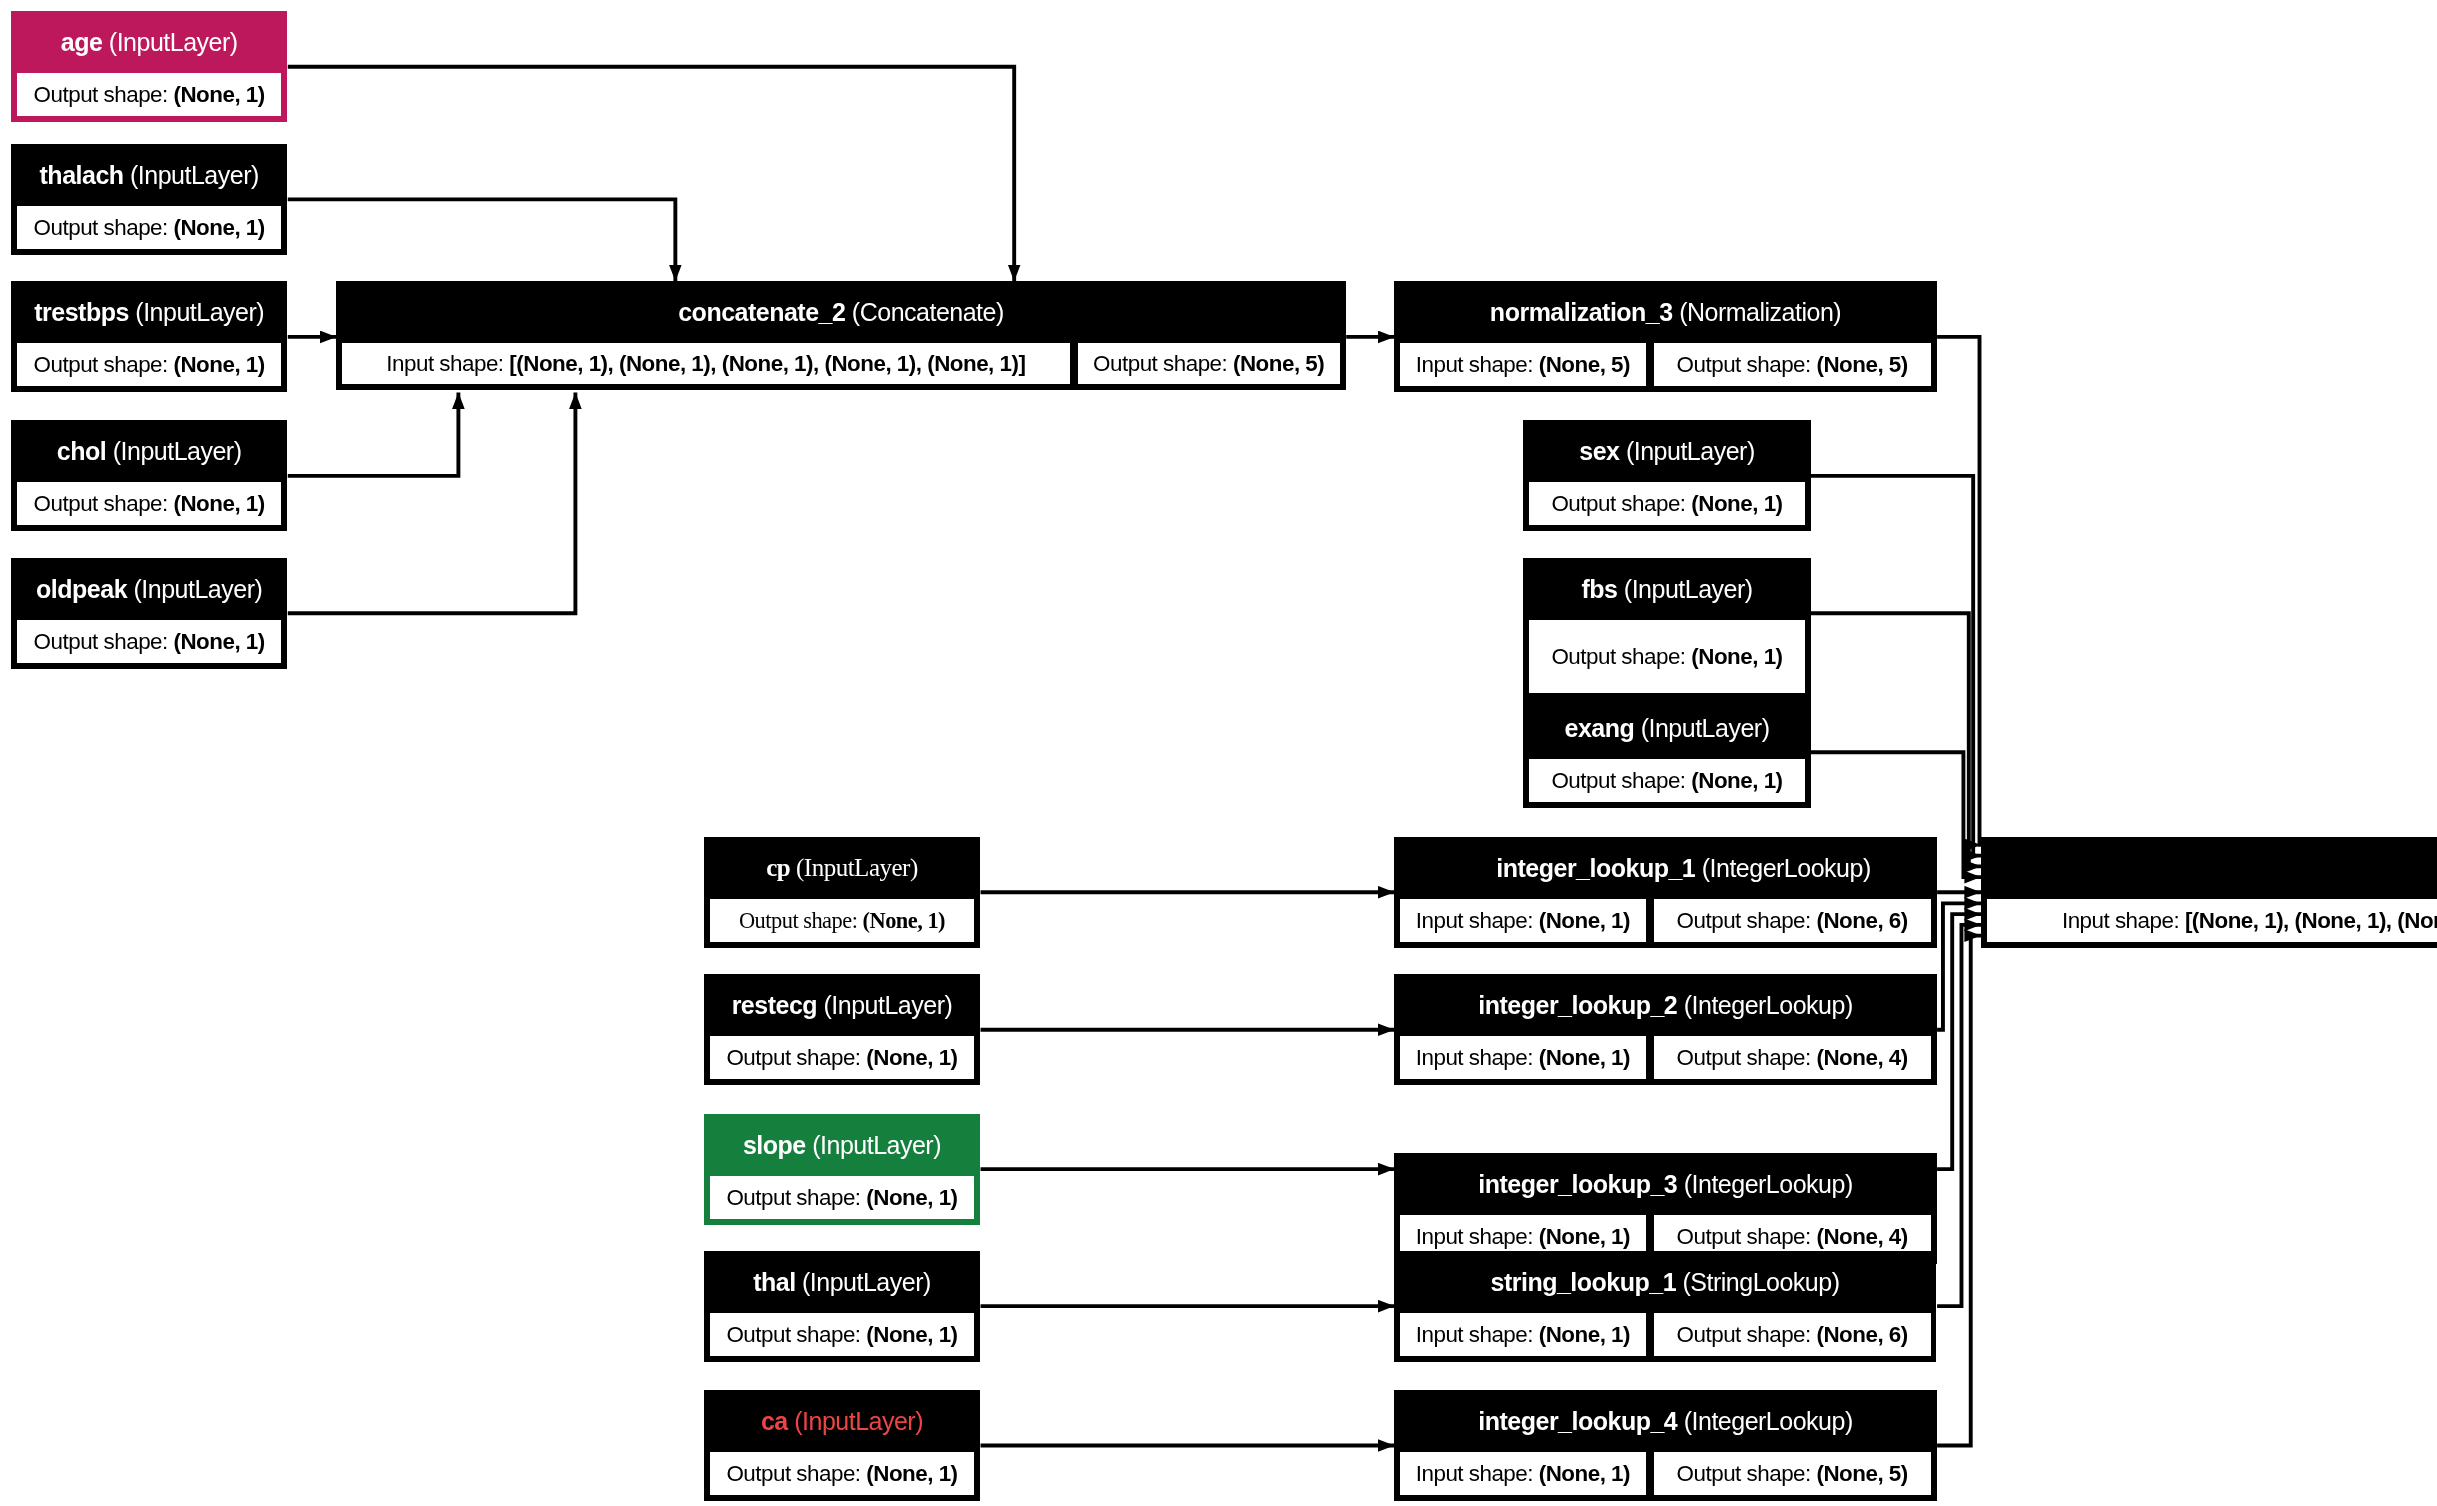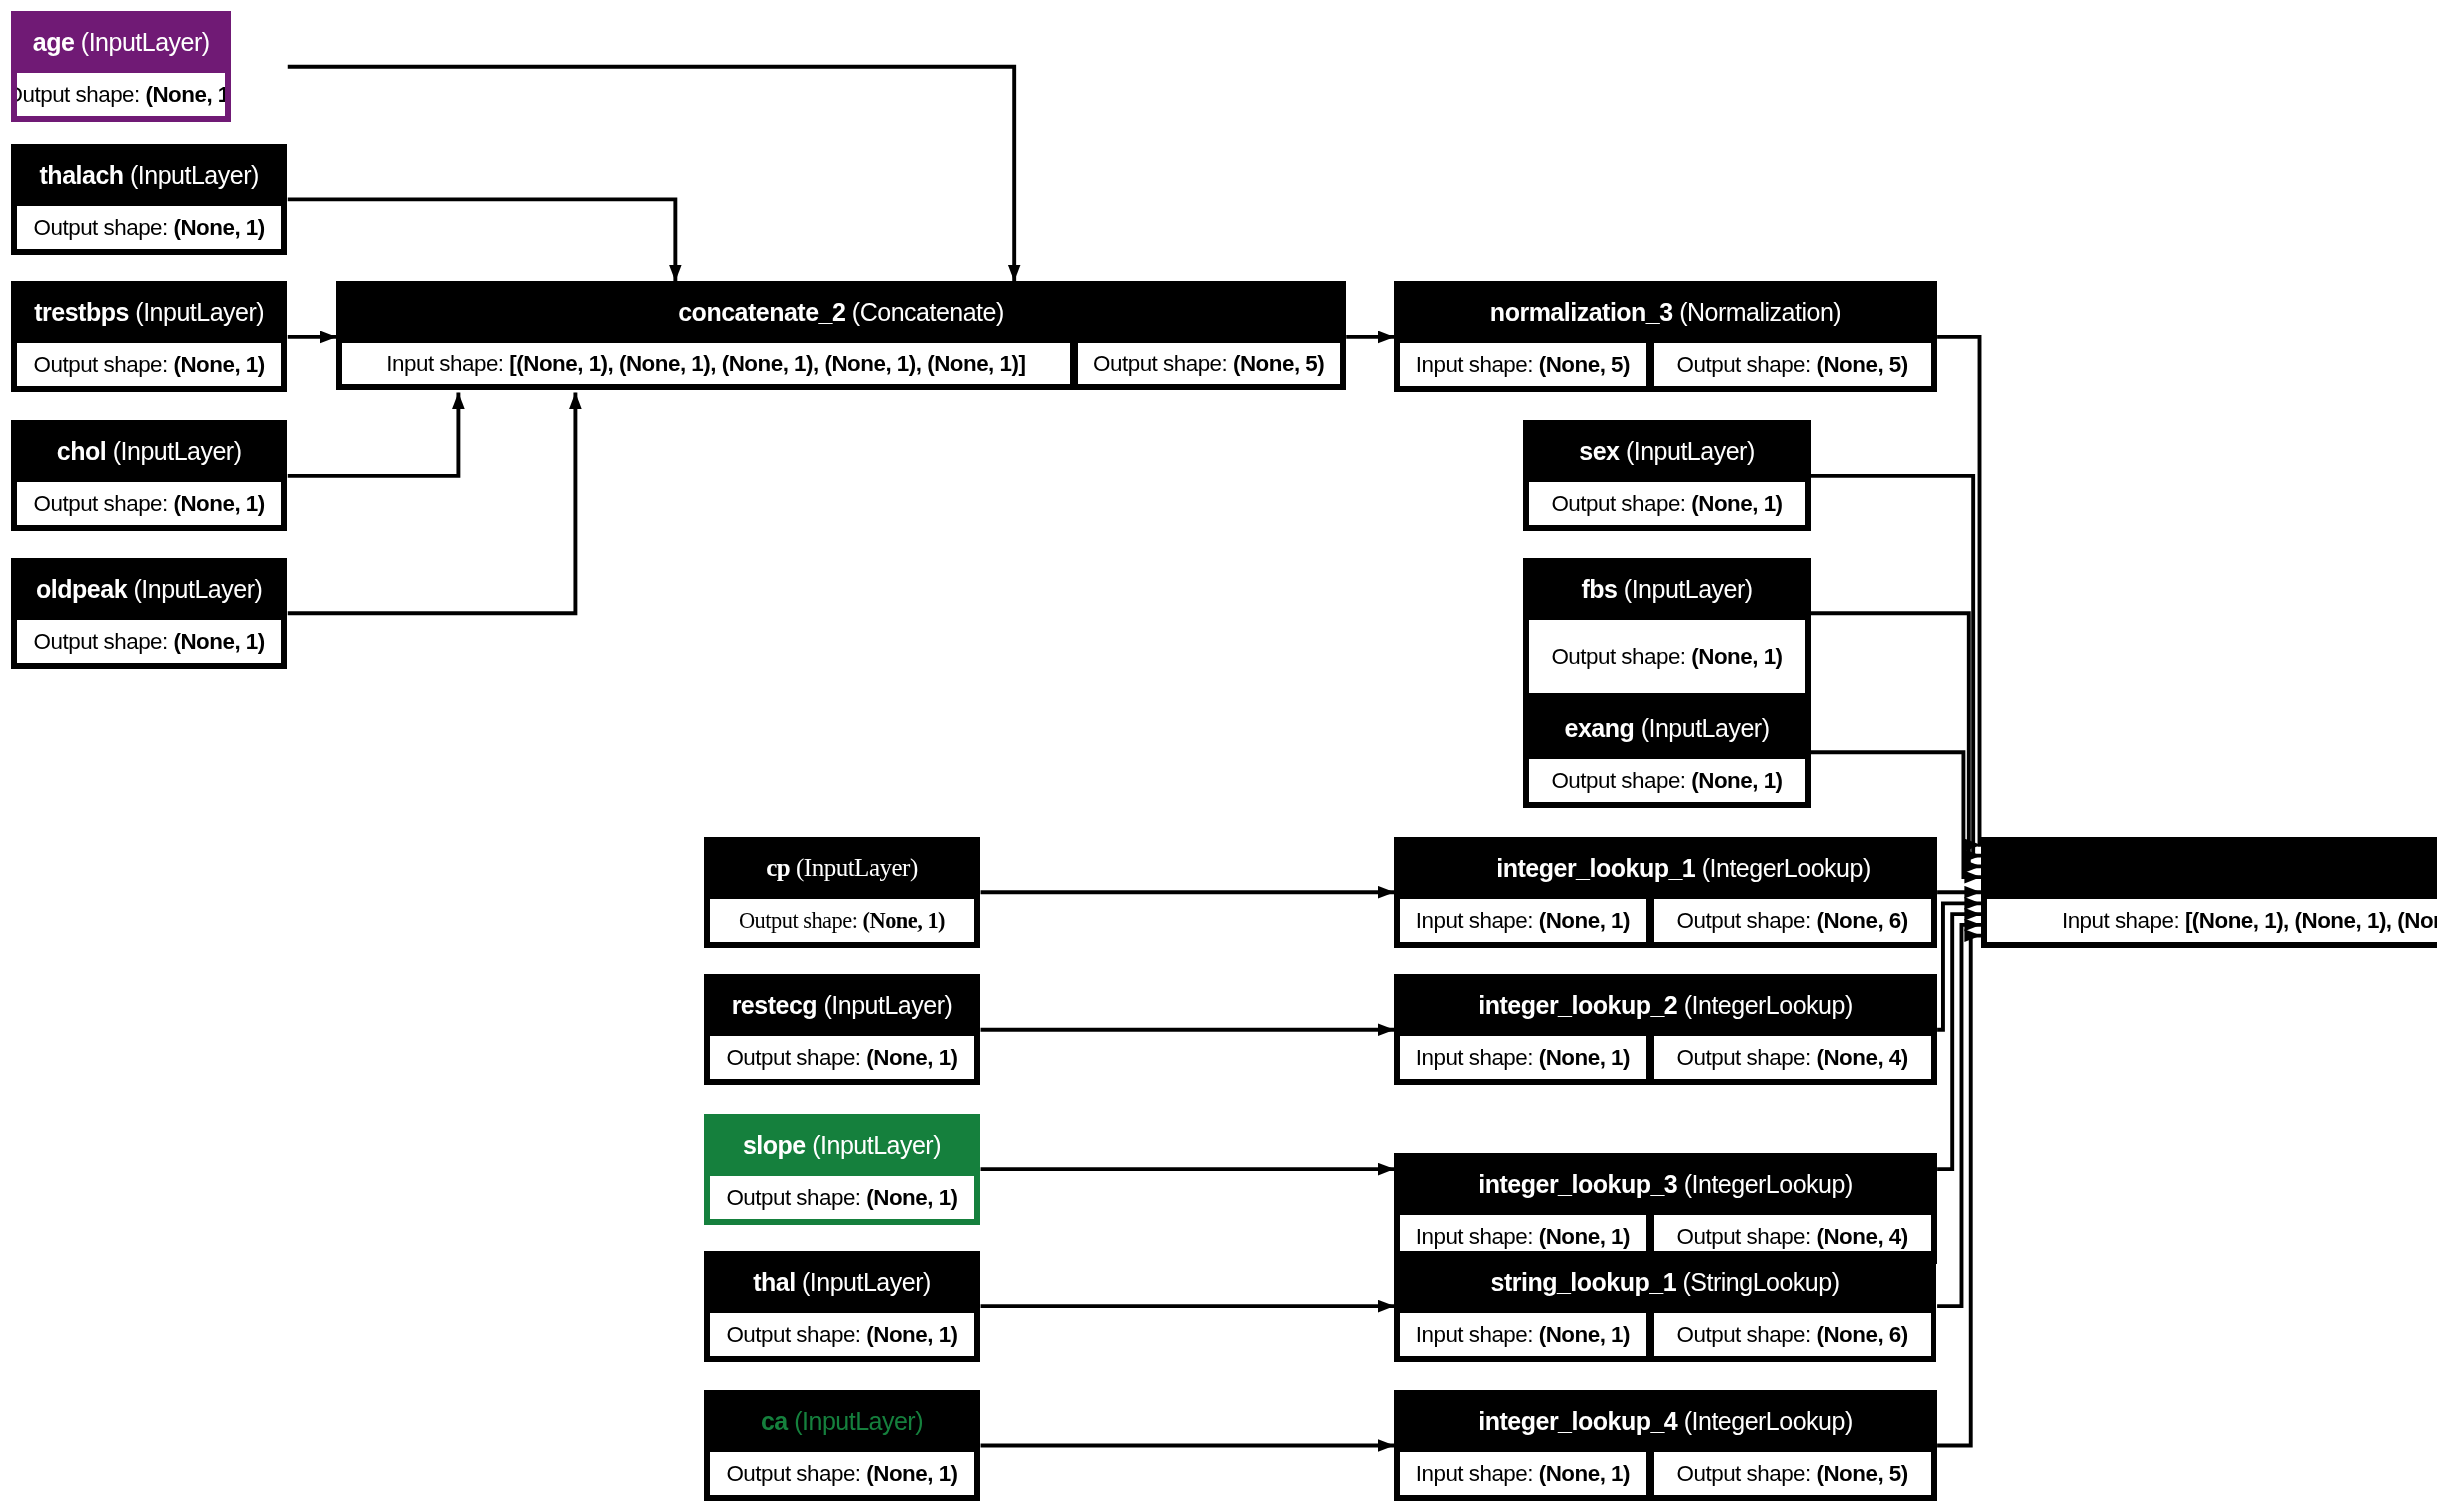--- a/index.html
+++ b/index.html
@@ -89,21 +89,21 @@
       <polyline points="2011,2112 2860,2112" marker-end="url(#arrow)" stroke="#000000"></polyline>
       <polyline points="2011,2398 2860,2398" marker-end="url(#arrow)" stroke="#000000"></polyline>
       <polyline points="2011,2679 2860,2679" marker-end="url(#arrow)" stroke="#000000"></polyline>
       <polyline points="2011,2965 2860,2965" marker-end="url(#arrow)" stroke="#000000"></polyline>
       <polyline points="3973,1830 4063,1830" marker-end="url(#arrow)" stroke="#000000"></polyline>
       <polyline points="3973,2112 3985,2112 3985,1853 4063,1853" marker-end="url(#arrow)" stroke="#000000"></polyline>
       <polyline points="3973,2398 4004,2398 4004,1875 4063,1875" marker-end="url(#arrow)" stroke="#000000"></polyline>
       <polyline points="3973,2679 4023,2679 4023,1897 4063,1897" marker-end="url(#arrow)" stroke="#000000"></polyline>
       <polyline points="3973,2965 4042,2965 4042,1919 4063,1919" marker-end="url(#arrow)" stroke="#000000"></polyline>
     </svg>
-<div class="node" style="left: 11.2px; top: 11.2px; width: 220px; height: 111px; background: #701a75;">
+<div class="node" style="left: 11.2px; top: 11.2px; width: 276px; height: 111px; background: #be185d;">
       <div class="title" style="color: rgb(255, 255, 255);">
         <span class="b">age</span>
         <span>&nbsp;(InputLayer)</span>
       </div>
       <div class="cells">
         <div class="cell" style="background: rgb(255, 255, 255); color: rgb(0, 0, 0); flex: 1 1 0%;">
           <span>Output shape:&nbsp;</span>
           <span class="b">(None, 1)</span>
         </div>
       </div>
@@ -266,21 +266,21 @@
         <span>&nbsp;(InputLayer)</span>
       </div>
       <div class="cells">
         <div class="cell" style="background: rgb(255, 255, 255); color: rgb(0, 0, 0); flex: 1 1 0%;">
           <span>Output shape:&nbsp;</span>
           <span class="b">(None, 1)</span>
         </div>
       </div>
     </div>
     <div class="node" style="left: 704px; top: 1390px; width: 276px; height: 111px; background: rgb(0, 0, 0);">
-      <div class="title" style="color: #15803d;">
+      <div class="title" style="color: #ef4444;">
         <span class="b">ca</span>
         <span>&nbsp;(InputLayer)</span>
       </div>
       <div class="cells">
         <div class="cell" style="background: rgb(255, 255, 255); color: rgb(0, 0, 0); flex: 1 1 0%;">
           <span>Output shape:&nbsp;</span>
           <span class="b">(None, 1)</span>
         </div>
       </div>
     </div>

